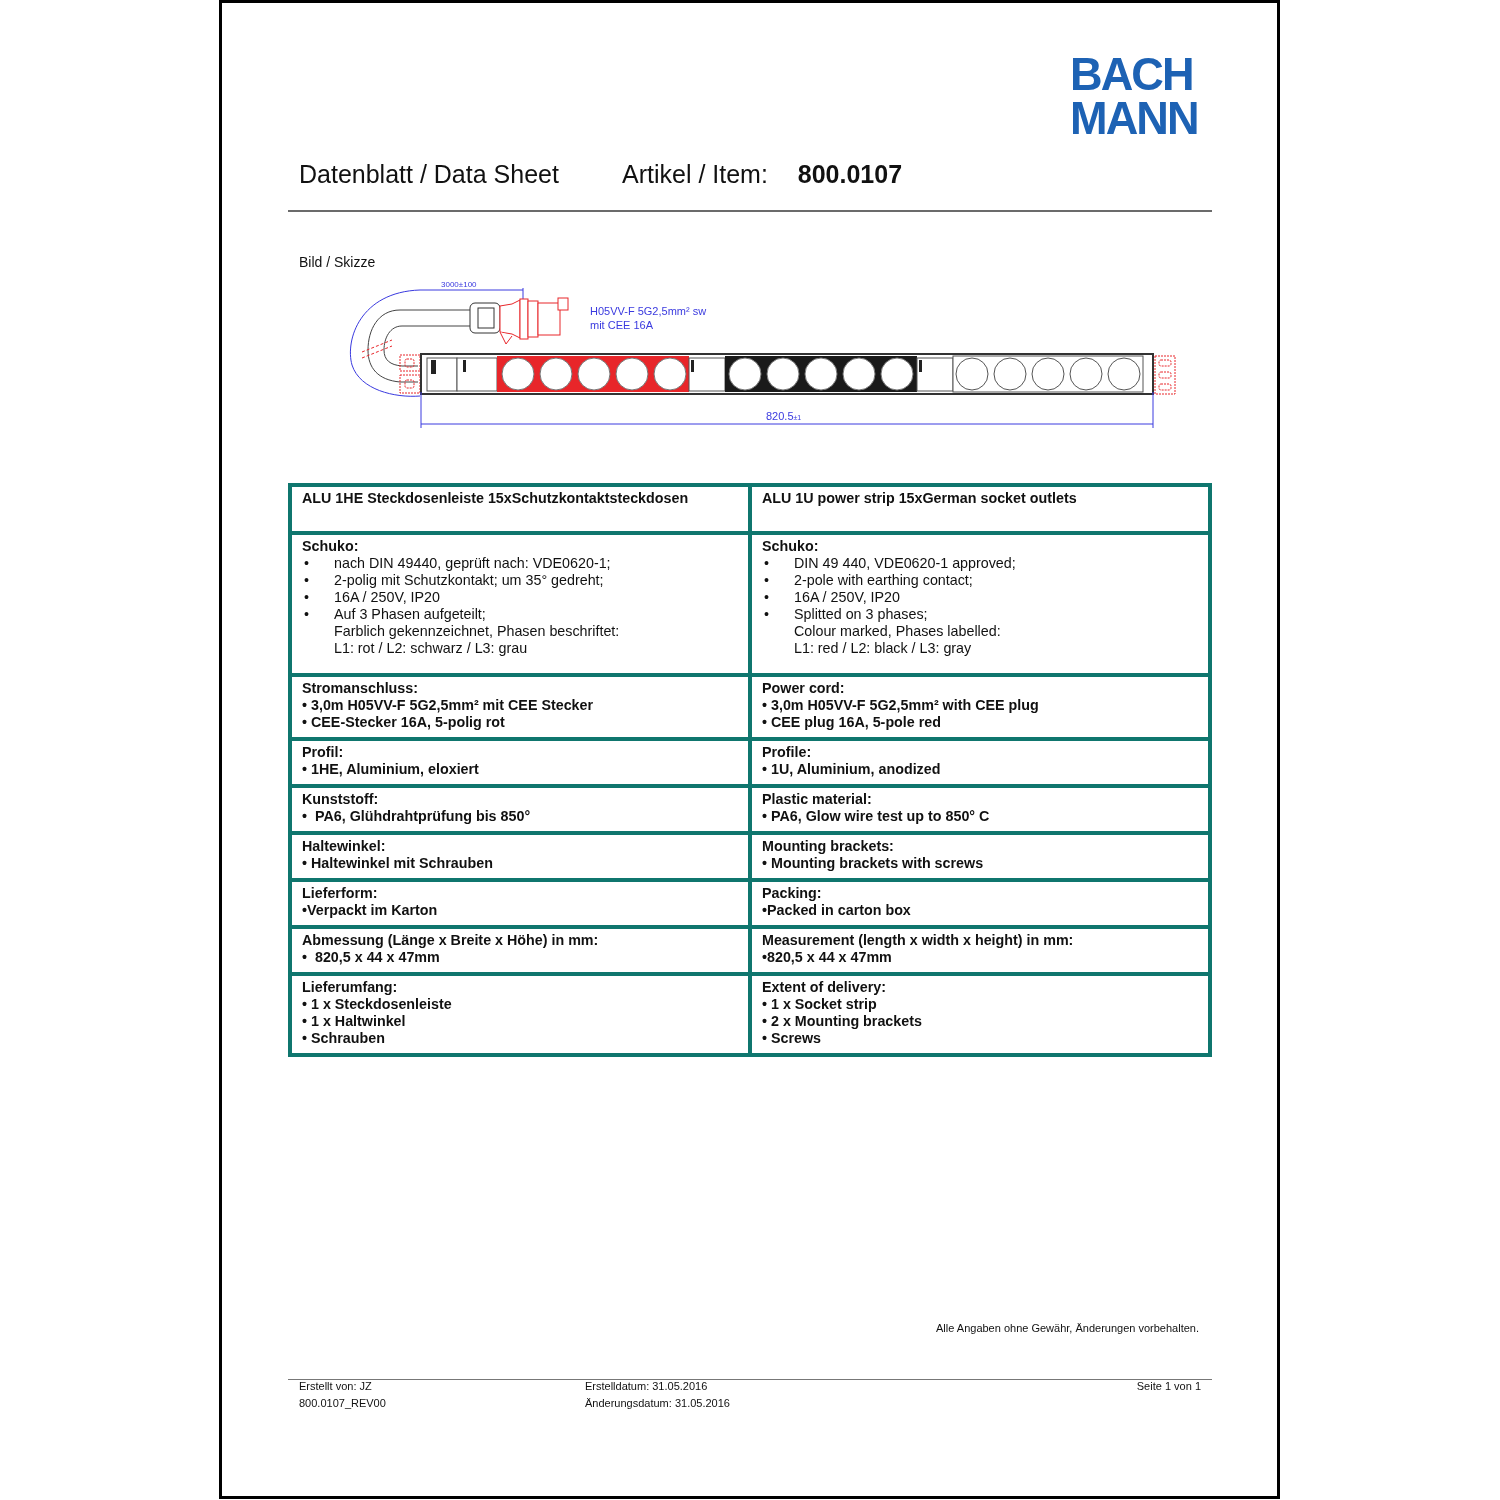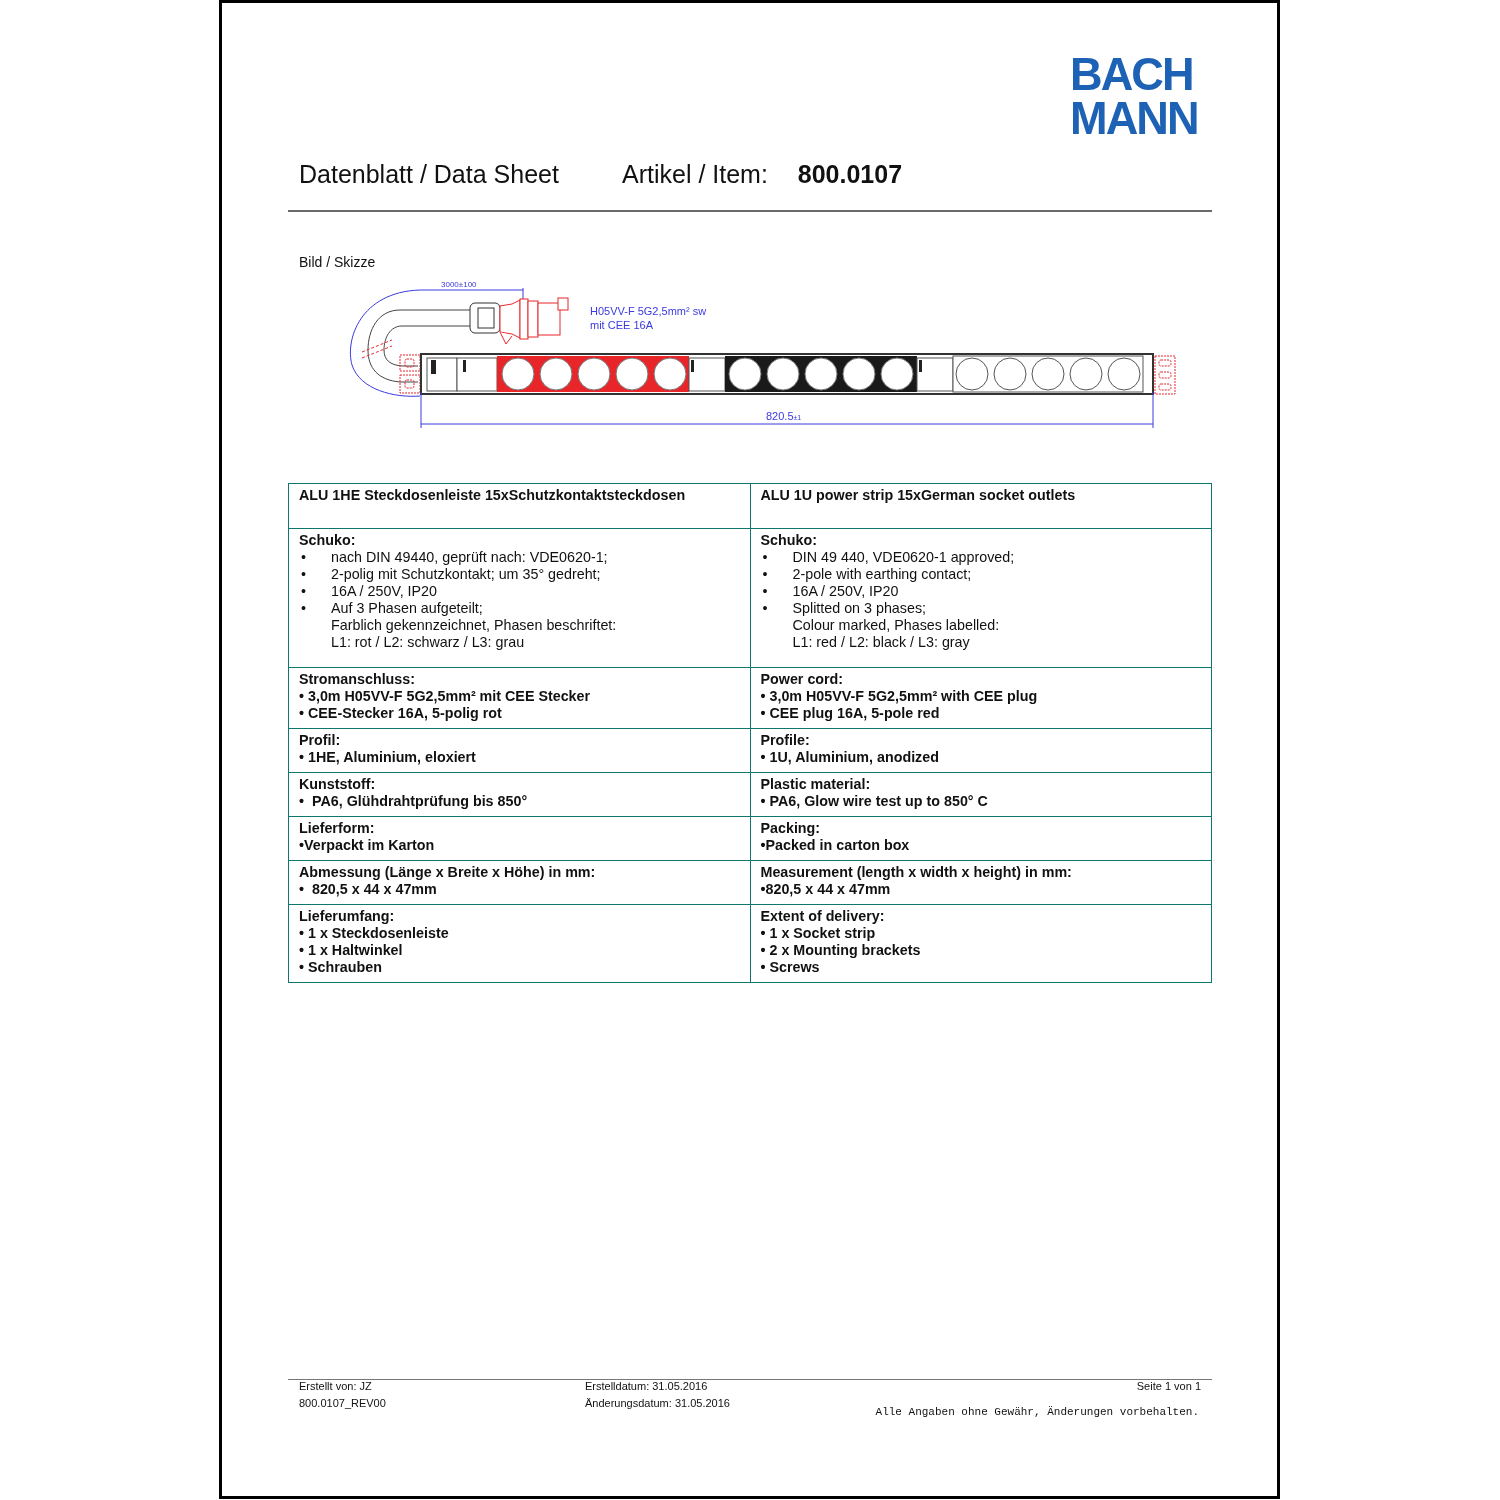--- a/index.html
+++ b/index.html
@@ -7,21 +7,21 @@
   .page { position: absolute; left: 219px; top: 0; width: 1055px; height: 1493px; border: 3px solid #000; border-top-width: 3px; background: #fff; }
   .logo { position: absolute; left: 1070px; top: 52px; width: 140px; color: #1d62b4; font-weight: bold; font-size: 47px; line-height: 43px; letter-spacing: -2px; font-family: "Liberation Sans", sans-serif; transform: scaleX(0.96); transform-origin: left top; }
   .logo div { height: 44px; }
   .head { position: absolute; left: 299px; top: 160px; font-size: 25px; }
   .head-item { position: absolute; left: 622px; top: 160px; font-size: 25px; white-space: nowrap; }
   .head-item b { font-weight: bold; margin-left: 23px; }
   .head-rule { position: absolute; left: 288px; top: 210px; width: 924px; height: 2px; background: #6b6b6b; }
   .section-label { position: absolute; left: 299px; top: 254px; font-size: 14px; }
   .drawing { position: absolute; left: 340px; top: 270px; width: 860px; height: 170px; }
   .spec { position: absolute; left: 288px; top: 483px; width: 924px; border-collapse: collapse; font-size: 14.3px; line-height: 17px; }
-  .spec td { border: 1px solid #0f766e; vertical-align: top; padding: 3px 9px 6px 10px; width: 50%; }
+  .spec td { border: 4px solid #0f766e; vertical-align: top; padding: 3px 9px 6px 10px; width: 50%; }
   .spec .title td { font-weight: bold; height: 35px; padding-top: 3px; }
   .spec .hd { font-weight: bold; }
   .bl { list-style: none; margin: 0; padding: 0; }
   .bl li { position: relative; padding-left: 32px; }
   .bl li::before { content: "•"; position: absolute; left: 2px; }
   .dl { margin: 0; padding: 0; list-style: none; font-weight: bold; }
   .dl li::before { content: "• "; }
   .dl.ind li::before { content: "•  "; white-space: pre; }
   .dl.tight li::before { content: "•"; }
   .footer-rule { position: absolute; left: 288px; top: 1379px; width: 924px; height: 1px; background: #777; }
@@ -203,20 +203,34 @@
     </td>
     <td>
       <div class="hd">Plastic material:</div>
       <ul class="dl">
             <li>PA6, Glow wire test up to 850° C</li>
           </ul>
     </td>
   </tr>
   <tr>
     <td>
+      <div class="hd">Haltewinkel:</div>
+      <ul class="dl">
+            <li>Haltewinkel mit Schrauben</li>
+          </ul>
+    </td>
+    <td>
+      <div class="hd">Mounting brackets:</div>
+      <ul class="dl">
+            <li>Mounting brackets with screws</li>
+          </ul>
+    </td>
+  </tr>
+  <tr>
+    <td>
       <div class="hd">Lieferform:</div>
       <ul class="dl tight">
             <li>Verpackt im Karton</li>
           </ul>
     </td>
     <td>
       <div class="hd">Packing:</div>
       <ul class="dl tight">
             <li>Packed in carton box</li>
           </ul>
@@ -256,13 +270,13 @@
   </tr>
 </tbody>
   </table>
 
 <div class="footer-rule"></div>
 <div class="footer" style="left:299px; top:1380px;">Erstellt von: JZ</div>
 <div class="footer" style="left:585px; top:1380px;">Erstelldatum: 31.05.2016</div>
 <div class="footer" style="right:299px; top:1380px;">Seite 1 von 1</div>
 <div class="footer" style="left:299px; top:1397px;">800.0107_REV00</div>
 <div class="footer" style="left:585px; top:1397px;">Änderungsdatum: 31.05.2016</div>
-<div class="footer" style="right:301px; top:1406px;font-family:Liberation Mono, monospace;">Alle Angaben ohne Gewähr, Änderungen vorbehalten.</div>
+<div class="footer" style="right:301px; top:1322px;">Alle Angaben ohne Gewähr, Änderungen vorbehalten.</div>
 
 </body></html>

